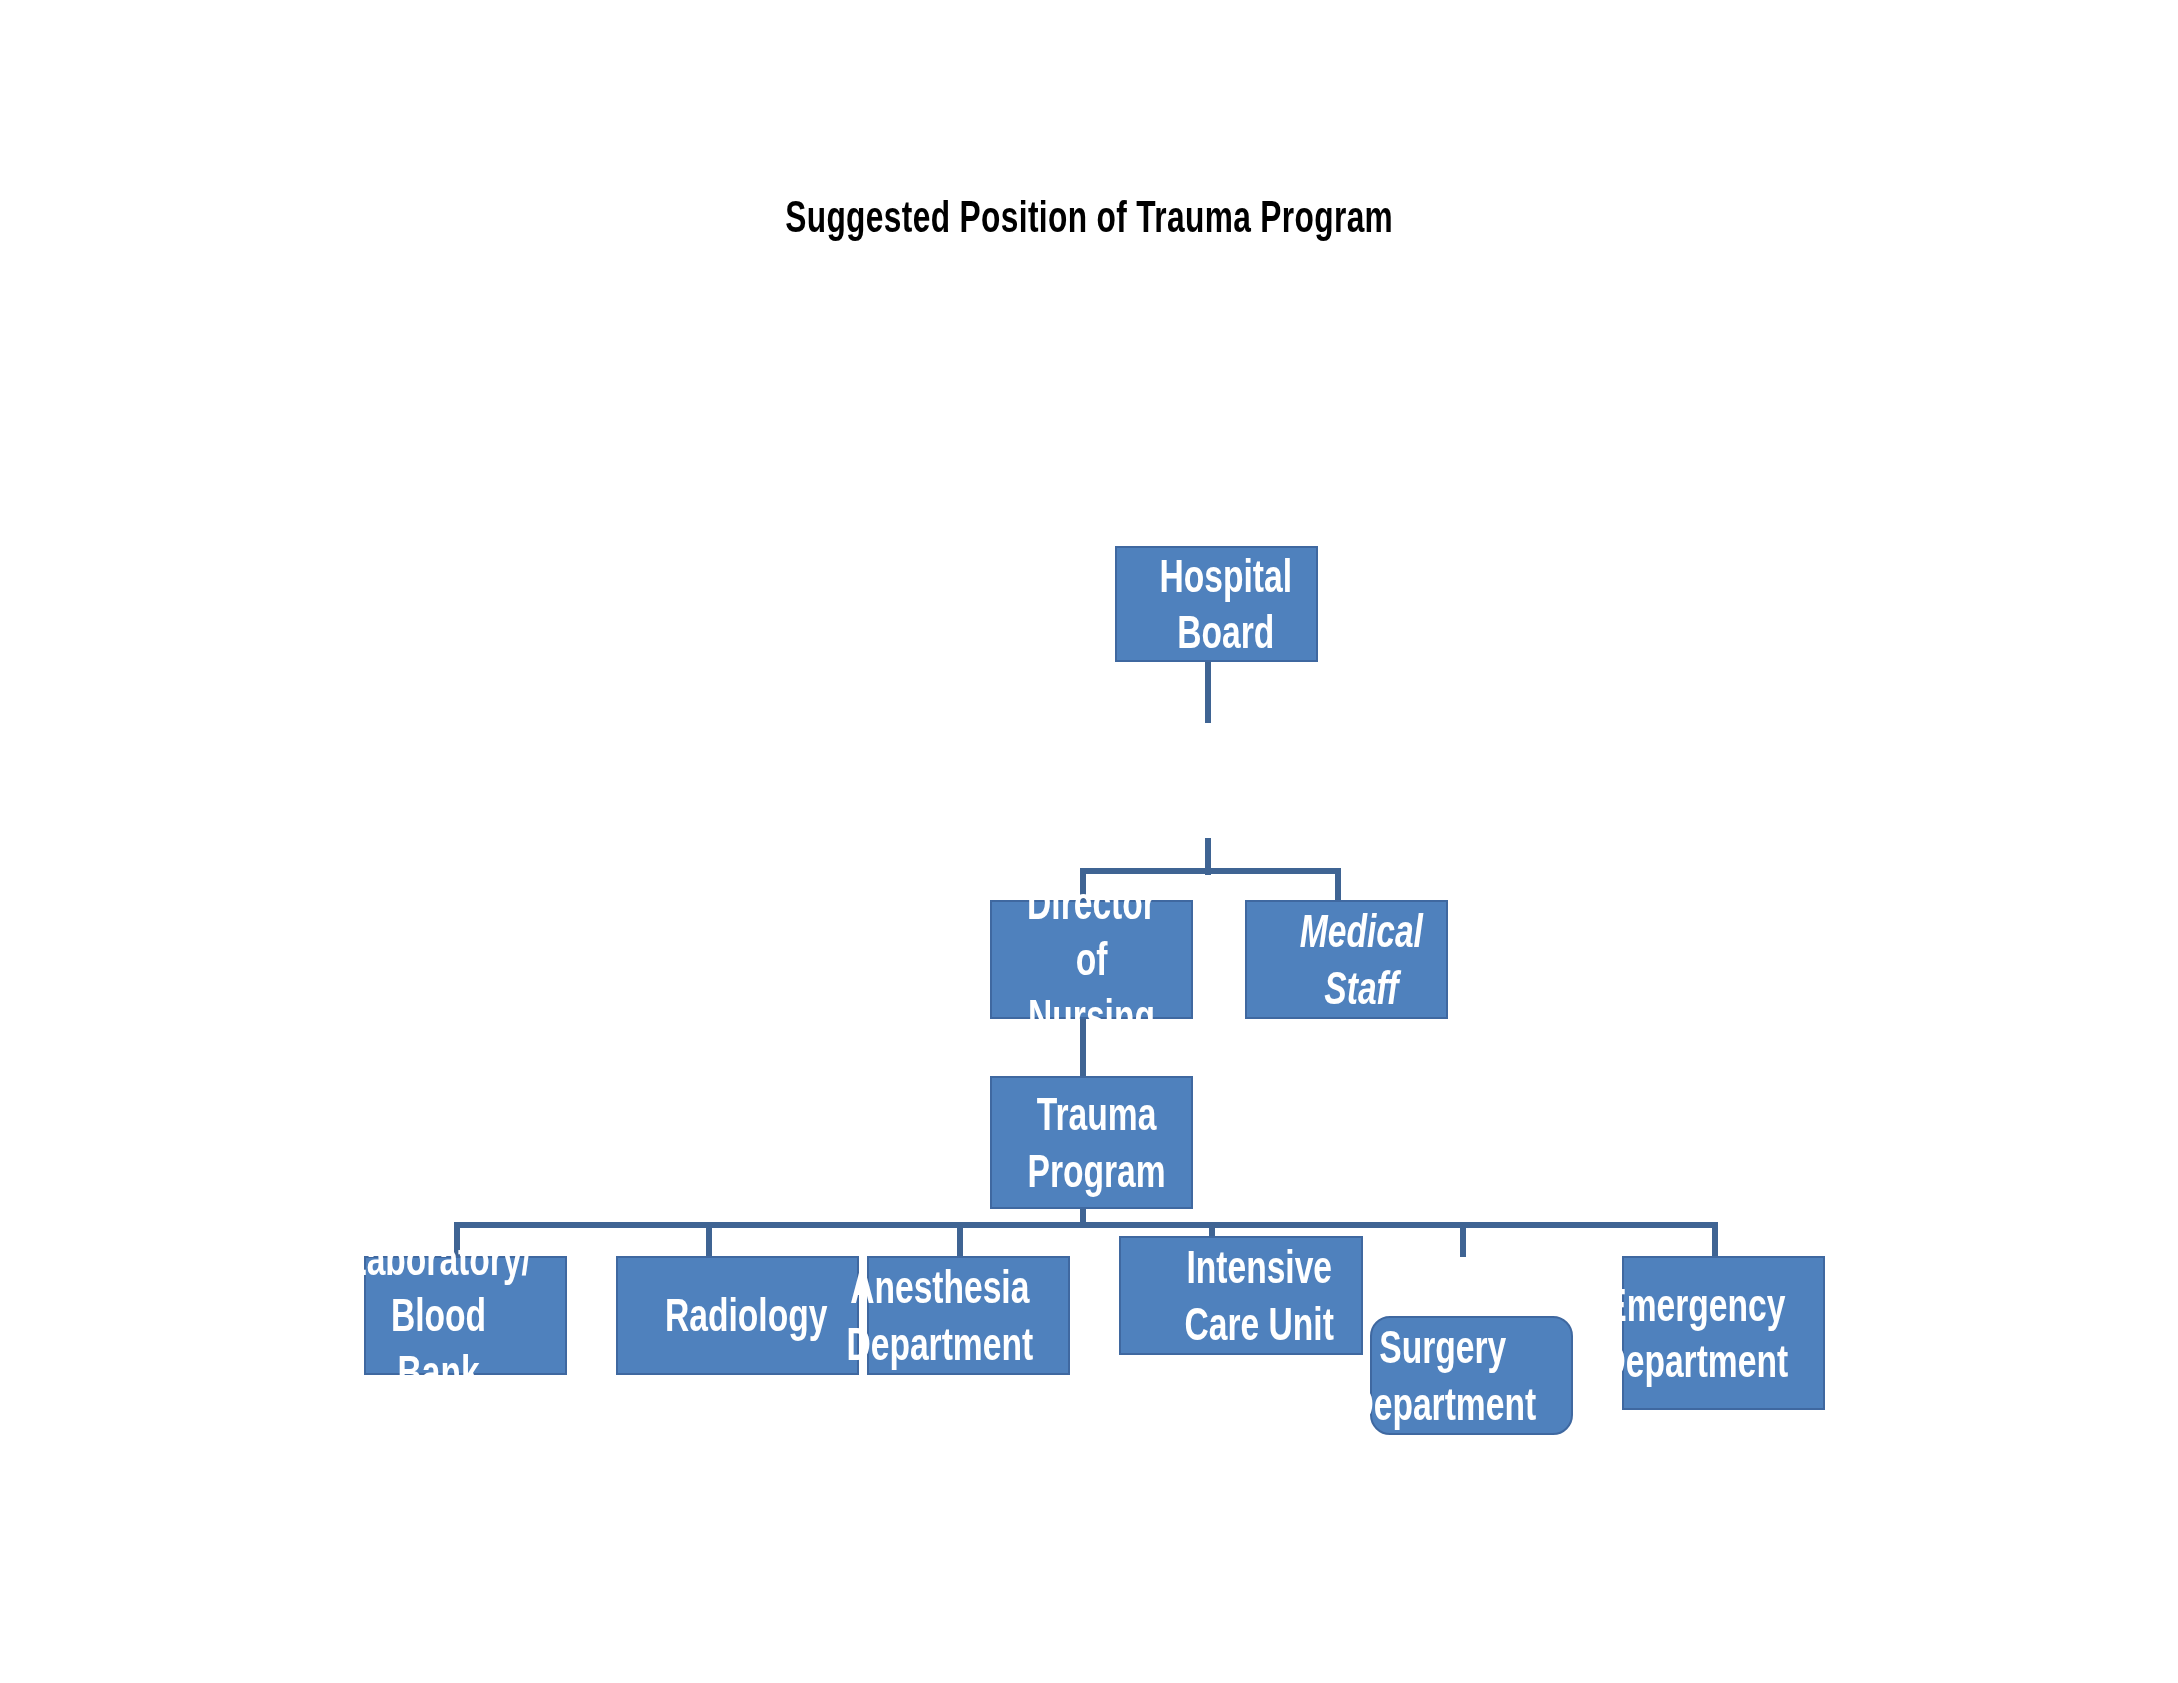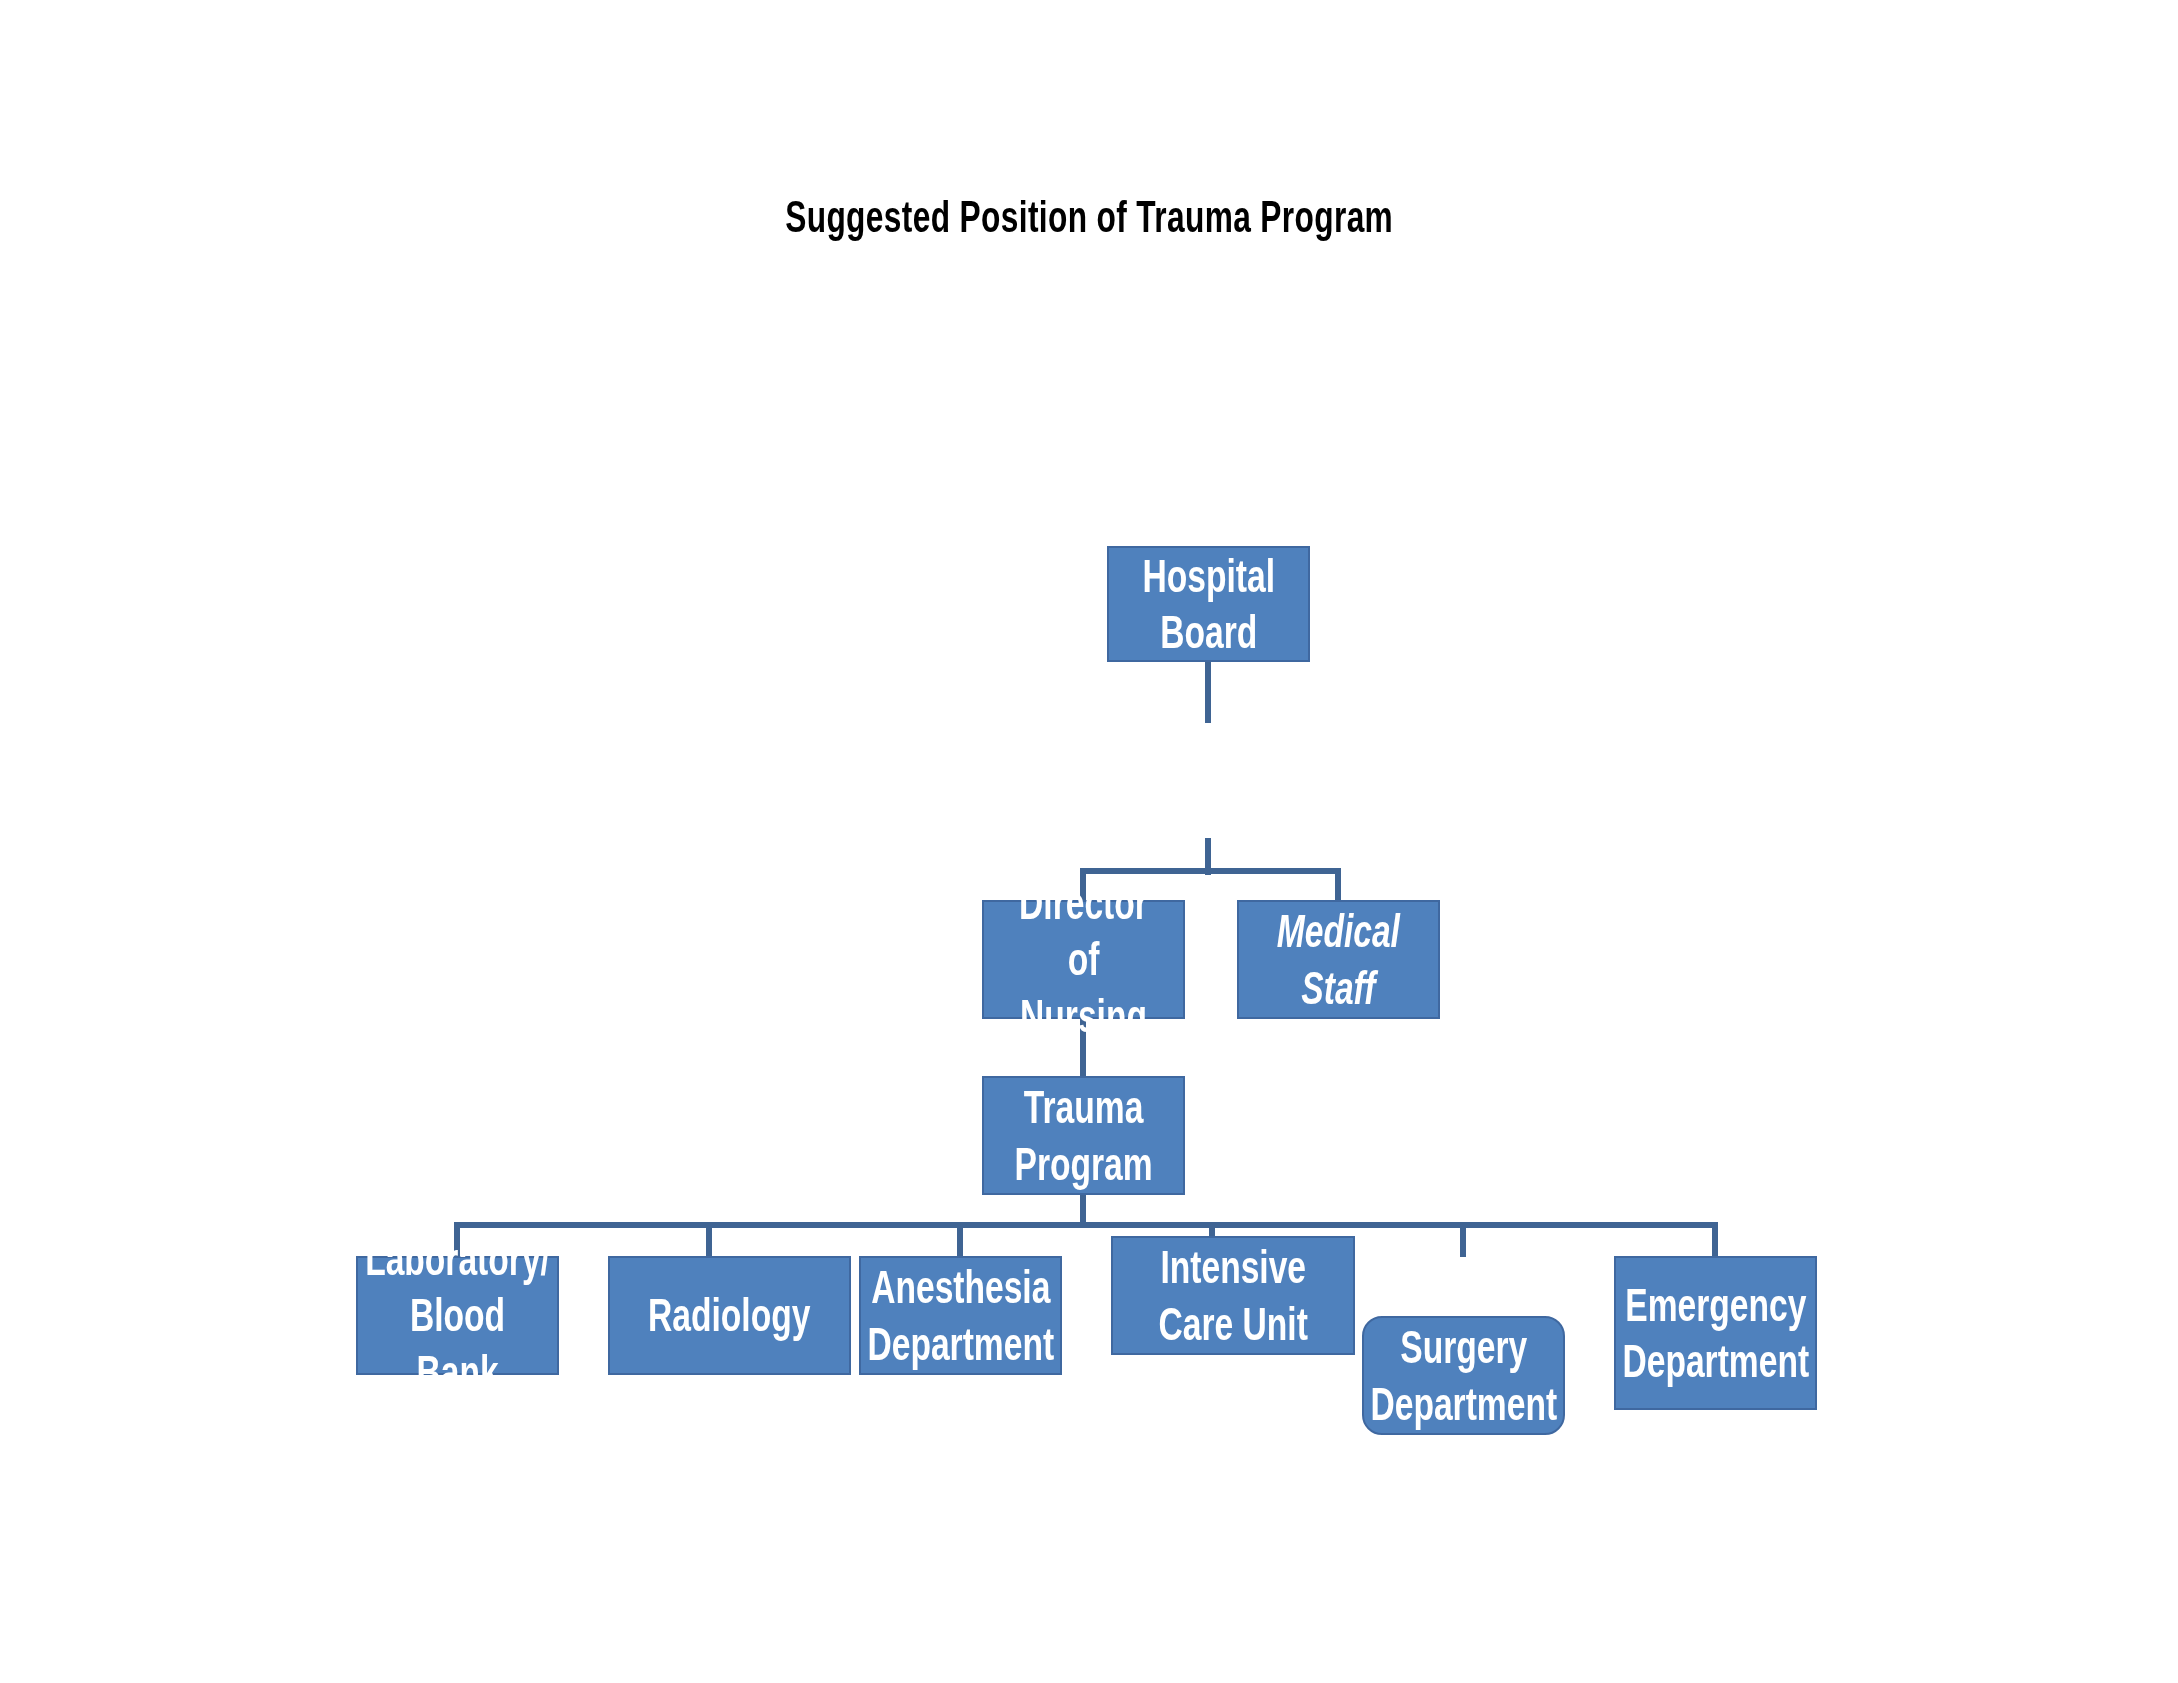--- a/index.html
+++ b/index.html
@@ -38,22 +38,23 @@
     transform-origin: center top;
     letter-spacing: 0.5px;
   }
   .node {
     position: absolute;
     box-sizing: border-box;
     background: var(--box-fill, #4f81bd);
     border: 2px solid var(--box-border, #3f68a0);
     display: flex;
     align-items: center;
-    justify-content: center;
+    justify-content: flex-end;
     overflow: visible;
+    margin-left: 8px;
   }
   .node .label {
     color: var(--box-text, #ffffff);
     font-weight: bold;
     font-size: 46px;
     line-height: 1.22;
     text-align: center;
     white-space: pre-line;
     transform: scaleX(0.73);
     transform-origin: center center;
@@ -96,21 +97,21 @@
   <div class="node" style="left:982px; top:900px; width:203px; height:119px;">
     <span class="label">Director of
 Nursing</span>
   </div>
 
   <div class="node" style="left:1237px; top:900px; width:203px; height:119px;font-style:italic;">
     <span class="label">Medical
 Staff</span>
   </div>
 
-  <div class="node" style="left:982px; top:1076px; width:203px; height:119px;">
+  <div class="node" style="left:982px; top:1076px; width:203px; height:133px;">
     <span class="label">Trauma
 Program</span>
   </div>
 
   <div class="node" style="left:356px; top:1256px; width:203px; height:119px;">
     <span class="label">Laboratory/
 Blood Bank</span>
   </div>
 
   <div class="node" style="left:608px; top:1256px; width:243px; height:119px;">

